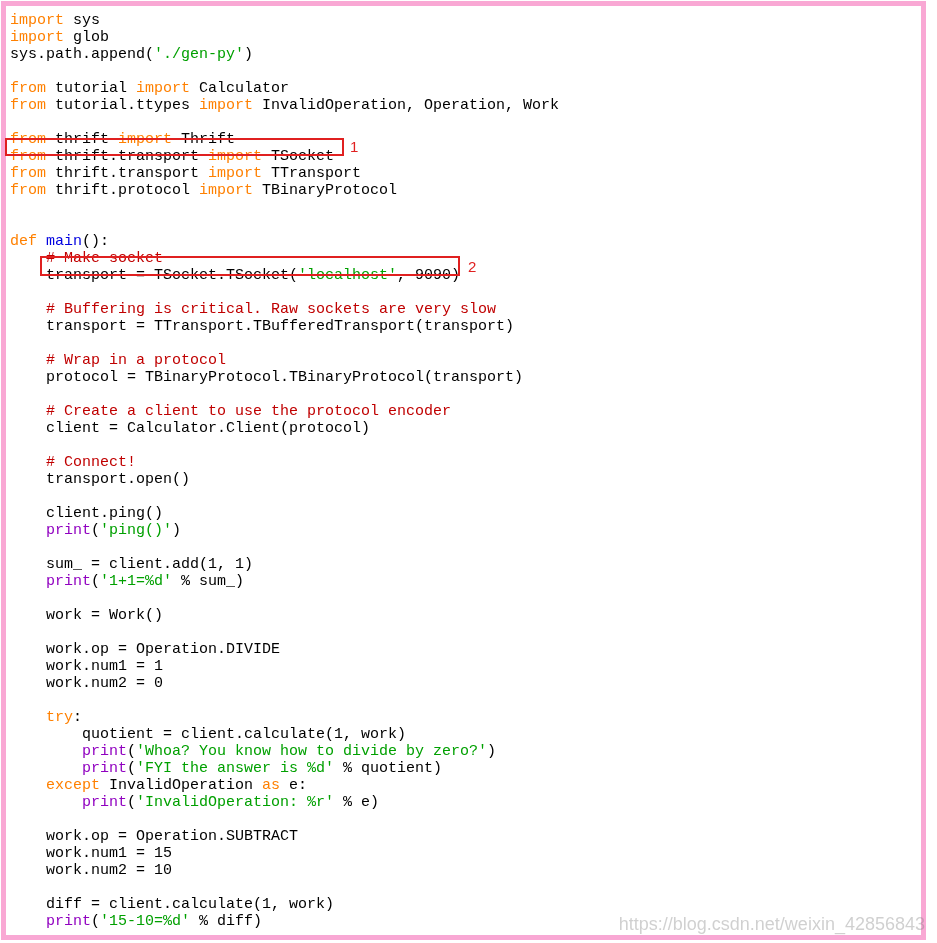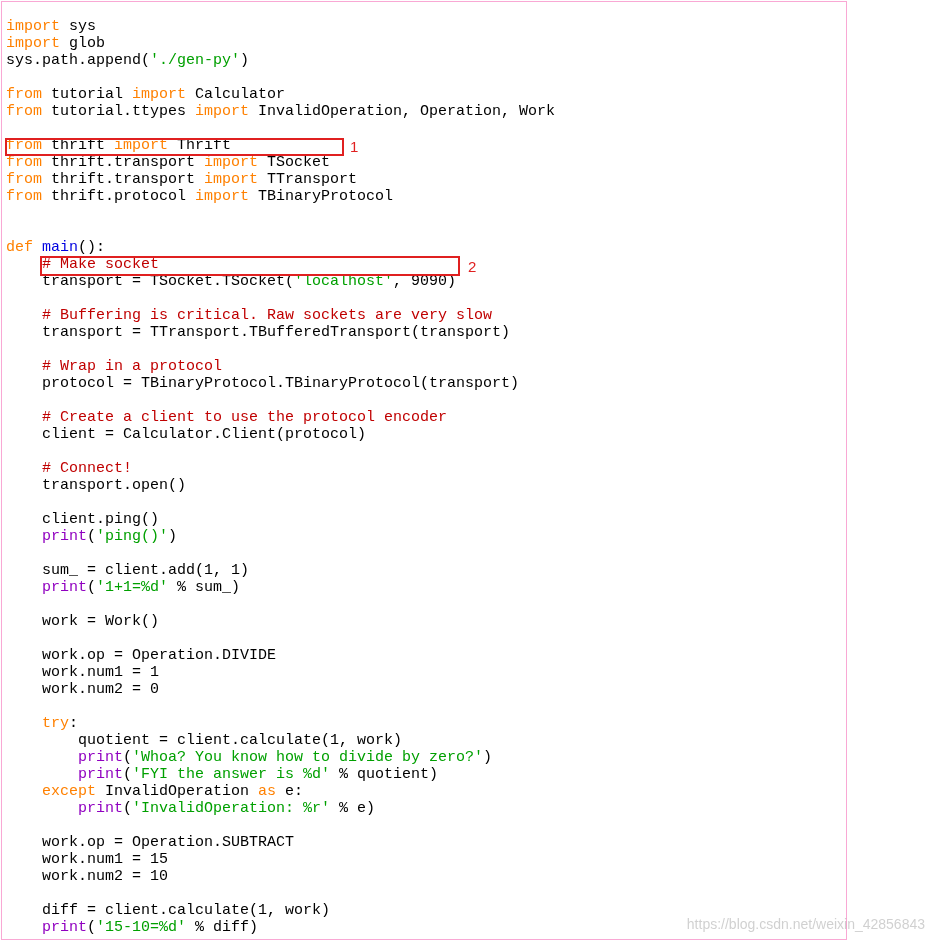--- a/index.html
+++ b/index.html
@@ -8,27 +8,27 @@
     width: 937px;
     height: 943px;
     background: #ffffff;
     position: relative;
     font-family: "Courier New", monospace;
     font-size: 15px;
     line-height: 17px;
     overflow: hidden;
   }
   .code-area {
-    border: 1px solid #f9a8d4;
-    width: 846px;
+    border: 5px solid #f9a8d4;
+    width: 925px;
     height: 939px;
     position: absolute;
     left: 1px;
     top: 1px;
-    padding: 16px 4px;
+    padding: 6px 4px;
     box-sizing: border-box;
     white-space: pre;
   }
   .kw   { color: #ff8000; }
   .fn   { color: #0000e0; }  
   .str  { color: #00a000; }  
   .cmt  { color: #c00000; }  
   .builtin { color: #9000c0; } 
   .txt  { color: #000000; }
 
@@ -43,21 +43,21 @@
     color: #e02020;
     font-family: Arial, sans-serif;
     font-size: 15px;
   }
   .watermark {
     position: absolute;
     right: 12px;
     bottom: 10px;
     color: rgba(120,120,120,0.35);
     font-family: Arial, sans-serif;
-    font-size: 14px;
+    font-size: 18px;
   }
 </style>
 </head>
 <body>
 
 <div class="code-area" id="code"><span class="kw">import</span><span class="txt"> sys</span>
 <span class="kw">import</span><span class="txt"> glob</span>
 <span class="txt">sys.path.append(</span><span class="str">'./gen-py'</span><span class="txt">)</span>
 
 <span class="kw">from</span><span class="txt"> tutorial </span><span class="kw">import</span><span class="txt"> Calculator</span>

